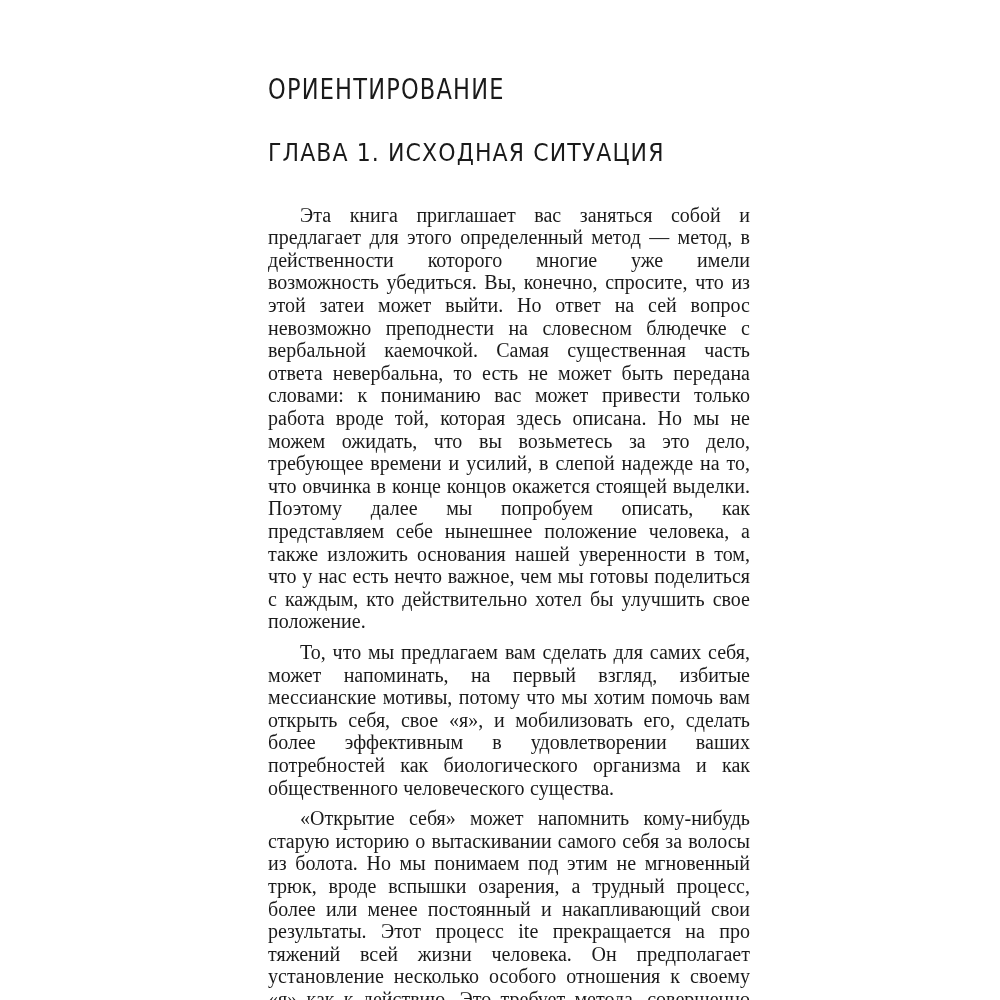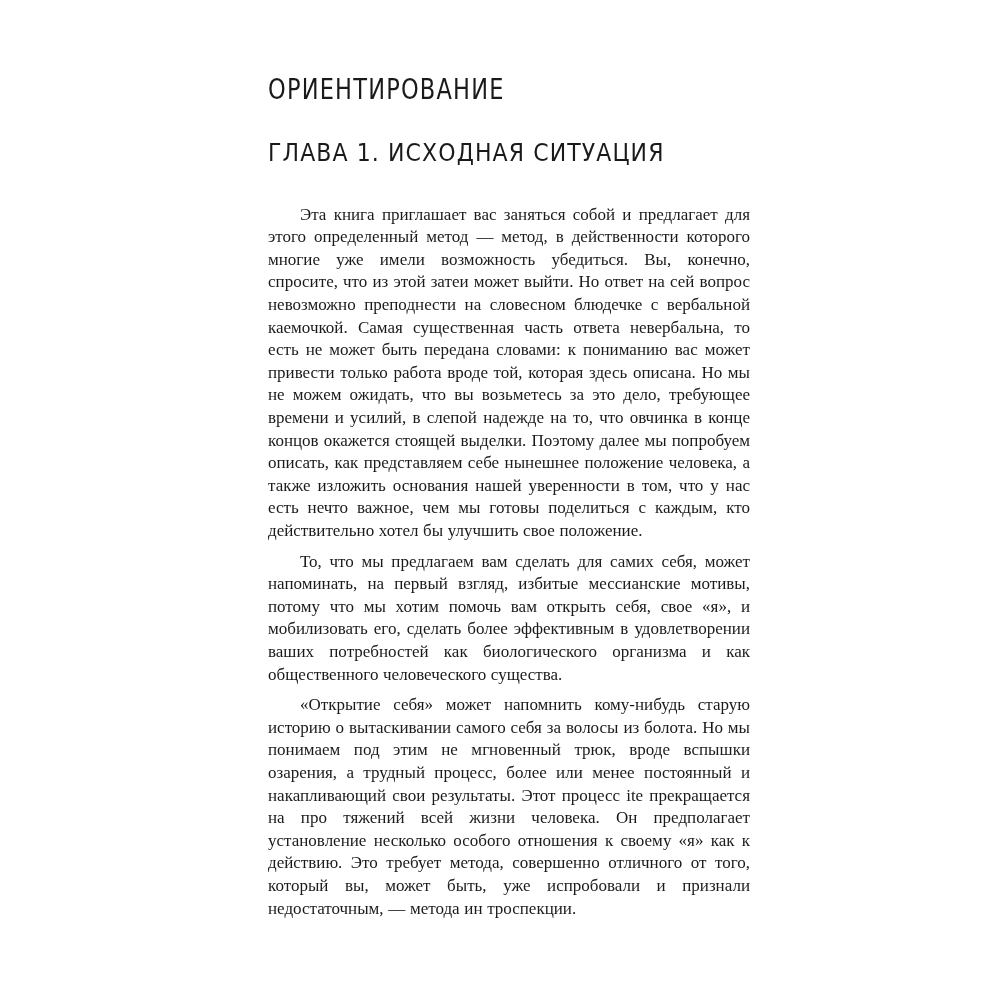--- a/index.html
+++ b/index.html
@@ -47,21 +47,21 @@
     font-weight: 400;
     color: #1a1a1a;
     margin: 0 0 40px 0;
     line-height: 1.1;
     text-transform: uppercase;
     transform: scaleY(1.12);
     transform-origin: left top;
   }
   p.body-par {
     margin: 0;
-    font-size: 17px;
+    font-size: 20px;
     line-height: 22.6px;
     text-align: justify;
     text-indent: 32px;
     hyphens: manual;
     word-spacing: 0.4px;
   }
   p.body-par + p.body-par {
     margin-top: 8px;
   }
 </style>

